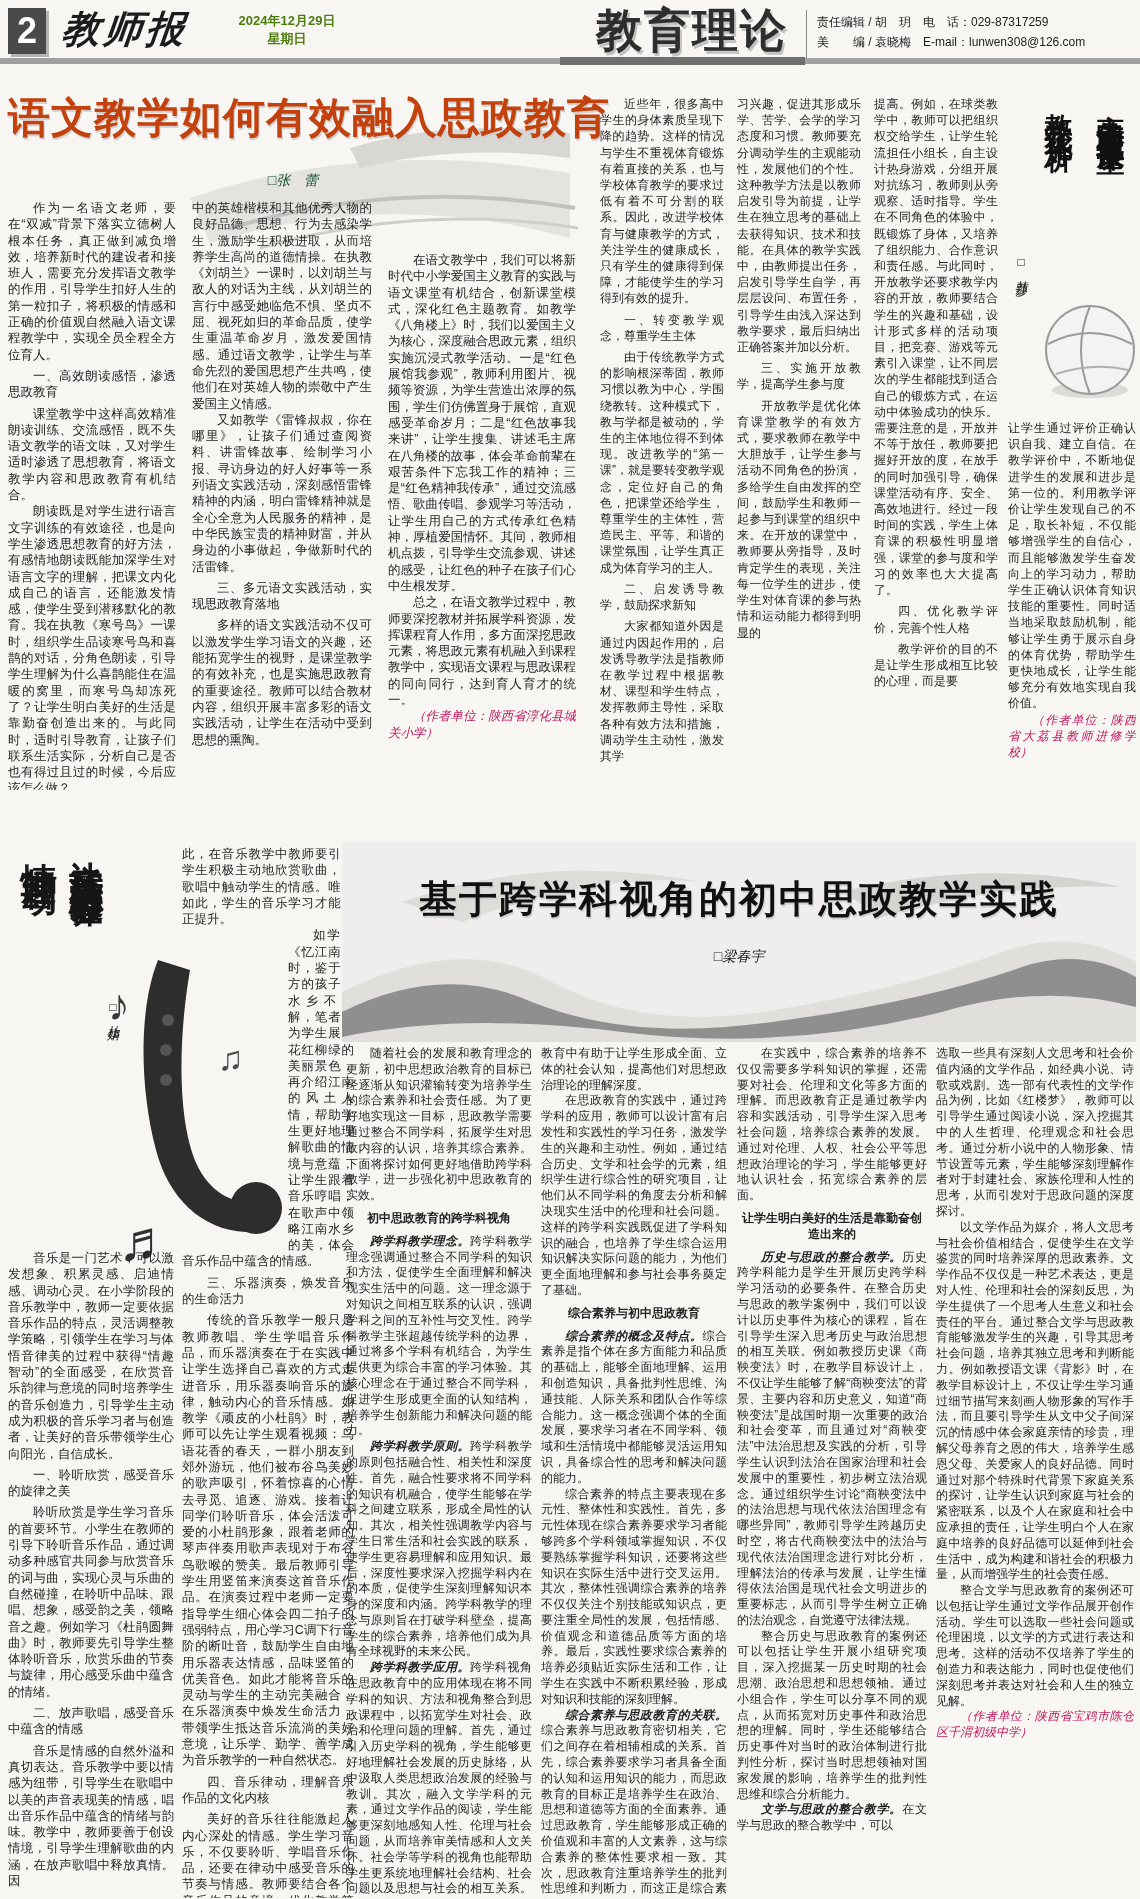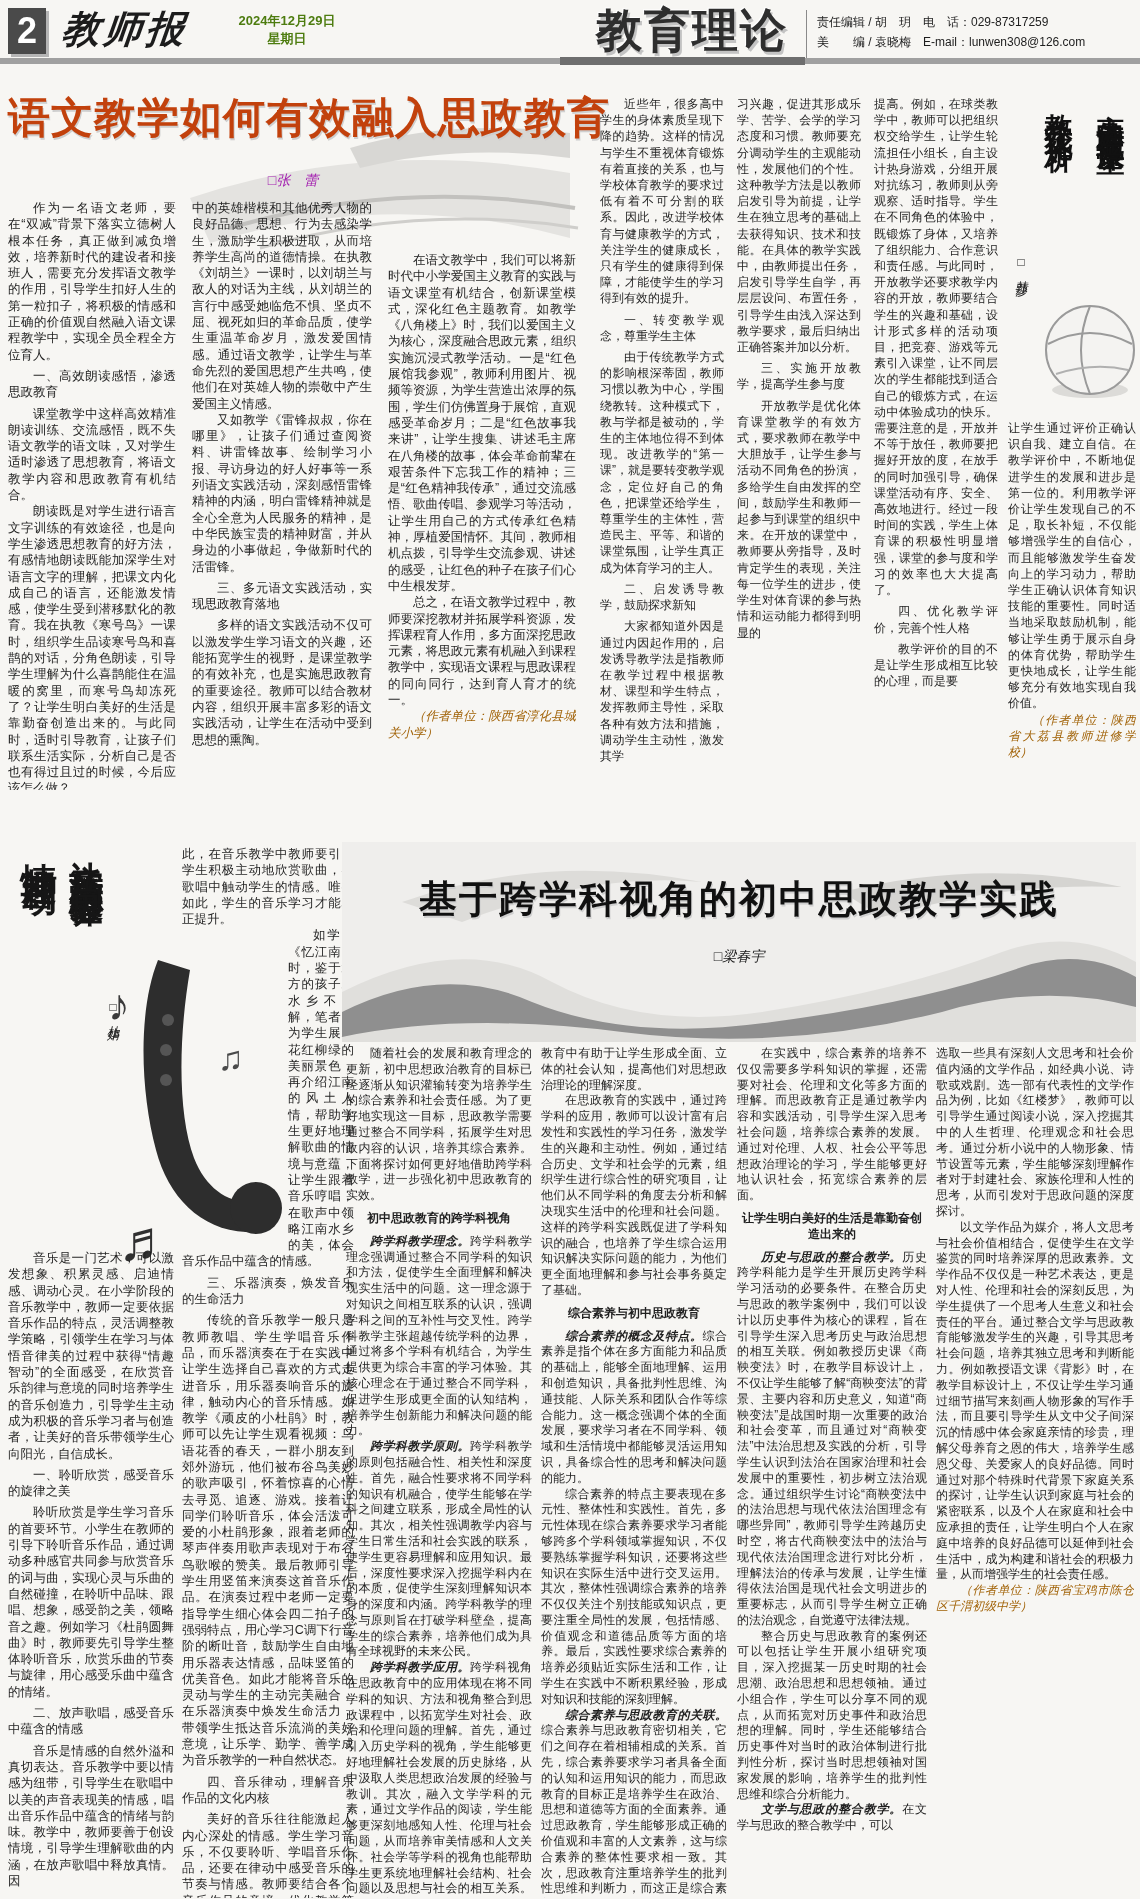--- a/index.html
+++ b/index.html
@@ -25,28 +25,28 @@
   .header-rule-dark{position:absolute;left:560px;top:57px;width:245px;height:8px;background:#6e6e6e;}
   .editor-box{position:absolute;left:806px;top:10px;width:328px;height:44px;
     border-left:1px solid #8a8a8a;border-right:1px solid #8a8a8a;
     padding:2px 10px;font-size:12px;line-height:20px;color:#1d1d1d;}
   
   .col{position:absolute;text-align:justify;overflow:hidden;color:#1f1f1f;}
   .para{margin:0;text-indent:2em;}
   .s-cont{text-indent:0;}
   .s-h{font-weight:normal;margin:5px 0;}
   .s-hc{font-weight:bold;text-align:center;text-indent:0;margin:7px 0;}
-  .s-au{font-style:italic;text-indent:2em;color:#a16207;}
+  .s-au{font-style:italic;text-indent:2em;color:#be185d;}
   .rb{font-style:italic;font-weight:bold;}
   
   .a1-headline{position:absolute;left:8px;top:90px;width:570px;height:72px;
     font-size:42px;font-weight:900;letter-spacing:1px;color:#c2410c;
     text-shadow:1px 2px 0 #cfcfcf;white-space:nowrap;}
   .a1-byline{position:absolute;left:8px;top:172px;width:570px;text-align:center;
-    font-size:14px;color:#a21caf;font-style:italic;}
+    font-size:14px;color:#14532d;font-style:italic;}
   .a1c{font-size:12.5px;line-height:16.3px;}
   
   .pec{font-size:12px;line-height:16.2px;}
   .pe-titleblock{position:absolute;left:1008px;top:92px;width:128px;height:300px;
     writing-mode:vertical-rl;text-orientation:upright;}
   .pe-title-main{font-size:28px;font-weight:900;letter-spacing:4px;color:#111;line-height:52px;}
   .pe-title-sub{font-size:28px;font-weight:900;letter-spacing:6px;color:#111;line-height:52px;}
   .pe-author{position:absolute;left:1012px;top:255px;writing-mode:vertical-rl;
     text-orientation:upright;font-size:12px;font-style:italic;color:#222;letter-spacing:2px;}
   
@@ -209,14 +209,15 @@
 <div class="col kxkc" style="left:737px;top:1046px;width:190px;height:852px;">
     <p class="para s-p">在实践中，综合素养的培养不仅仅需要多学科知识的掌握，还需要对社会、伦理和文化等多方面的理解。而思政教育正是通过教学内容和实践活动，引导学生深入思考社会问题，培养综合素养的发展。通过对伦理、人权、社会公平等思想政治理论的学习，学生能够更好地认识社会，拓宽综合素养的层面。</p>
     <p class="para s-hc">让学生明白美好的生活是靠勤奋创造出来的</p>
     <p class="para s-p"><b class="rb">历史与思政的整合教学。</b>历史跨学科能力是学生开展历史跨学科学习活动的必要条件。在整合历史与思政的教学案例中，我们可以设计以历史事件为核心的课程，旨在引导学生深入思考历史与政治思想的相互关联。例如教授历史课《商鞅变法》时，在教学目标设计上，不仅让学生能够了解“商鞅变法”的背景、主要内容和历史意义，知道“商鞅变法”是战国时期一次重要的政治和社会变革，而且通过对“商鞅变法”中法治思想及实践的分析，引导学生认识到法治在国家治理和社会发展中的重要性，初步树立法治观念。通过组织学生讨论“商鞅变法中的法治思想与现代依法治国理念有哪些异同”，教师引导学生跨越历史时空，将古代商鞅变法中的法治与现代依法治国理念进行对比分析，理解法治的传承与发展，让学生懂得依法治国是现代社会文明进步的重要标志，从而引导学生树立正确的法治观念，自觉遵守法律法规。</p>
     <p class="para s-p">整合历史与思政教育的案例还可以包括让学生开展小组研究项目，深入挖掘某一历史时期的社会思潮、政治思想和思想领袖。通过小组合作，学生可以分享不同的观点，从而拓宽对历史事件和政治思想的理解。同时，学生还能够结合历史事件对当时的政治体制进行批判性分析，探讨当时思想领袖对国家发展的影响，培养学生的批判性思维和综合分析能力。</p>
     <p class="para s-p"><b class="rb">文学与思政的整合教学。</b>在文学与思政的整合教学中，可以</p>
   </div>
 <div class="col kxkc" style="left:936px;top:1046px;width:198px;height:852px;">
     <p class="para s-cont">选取一些具有深刻人文思考和社会价值内涵的文学作品，如经典小说、诗歌或戏剧。选一部有代表性的文学作品为例，比如《红楼梦》，教师可以引导学生通过阅读小说，深入挖掘其中的人生哲理、伦理观念和社会思考。通过分析小说中的人物形象、情节设置等元素，学生能够深刻理解作者对于封建社会、家族伦理和人性的思考，从而引发对于思政问题的深度探讨。</p>
     <p class="para s-p">以文学作品为媒介，将人文思考与社会价值相结合，促使学生在文学鉴赏的同时培养深厚的思政素养。文学作品不仅仅是一种艺术表达，更是对人性、伦理和社会的深刻反思，为学生提供了一个思考人生意义和社会责任的平台。通过整合文学与思政教育能够激发学生的兴趣，引导其思考社会问题，培养其独立思考和判断能力。例如教授语文课《背影》时，在教学目标设计上，不仅让学生学习通过细节描写来刻画人物形象的写作手法，而且要引导学生从文中父子间深沉的情感中体会家庭亲情的珍贵，理解父母养育之恩的伟大，培养学生感恩父母、关爱家人的良好品德。同时通过对那个特殊时代背景下家庭关系的探讨，让学生认识到家庭与社会的紧密联系，以及个人在家庭和社会中应承担的责任，让学生明白个人在家庭中培养的良好品德可以延伸到社会生活中，成为构建和谐社会的积极力量，从而增强学生的社会责任感。</p>
+    <p class="para s-p">整合文学与思政教育的案例还可以包括让学生通过文学作品展开创作活动。学生可以选取一些社会问题或伦理困境，以文学的方式进行表达和思考。这样的活动不仅培养了学生的创造力和表达能力，同时也促使他们深刻思考并表达对社会和人生的独立见解。</p>
     <p class="para s-au">（作者单位：陕西省宝鸡市陈仓区千渭初级中学）</p>
   </div>
 
 </body></html>

